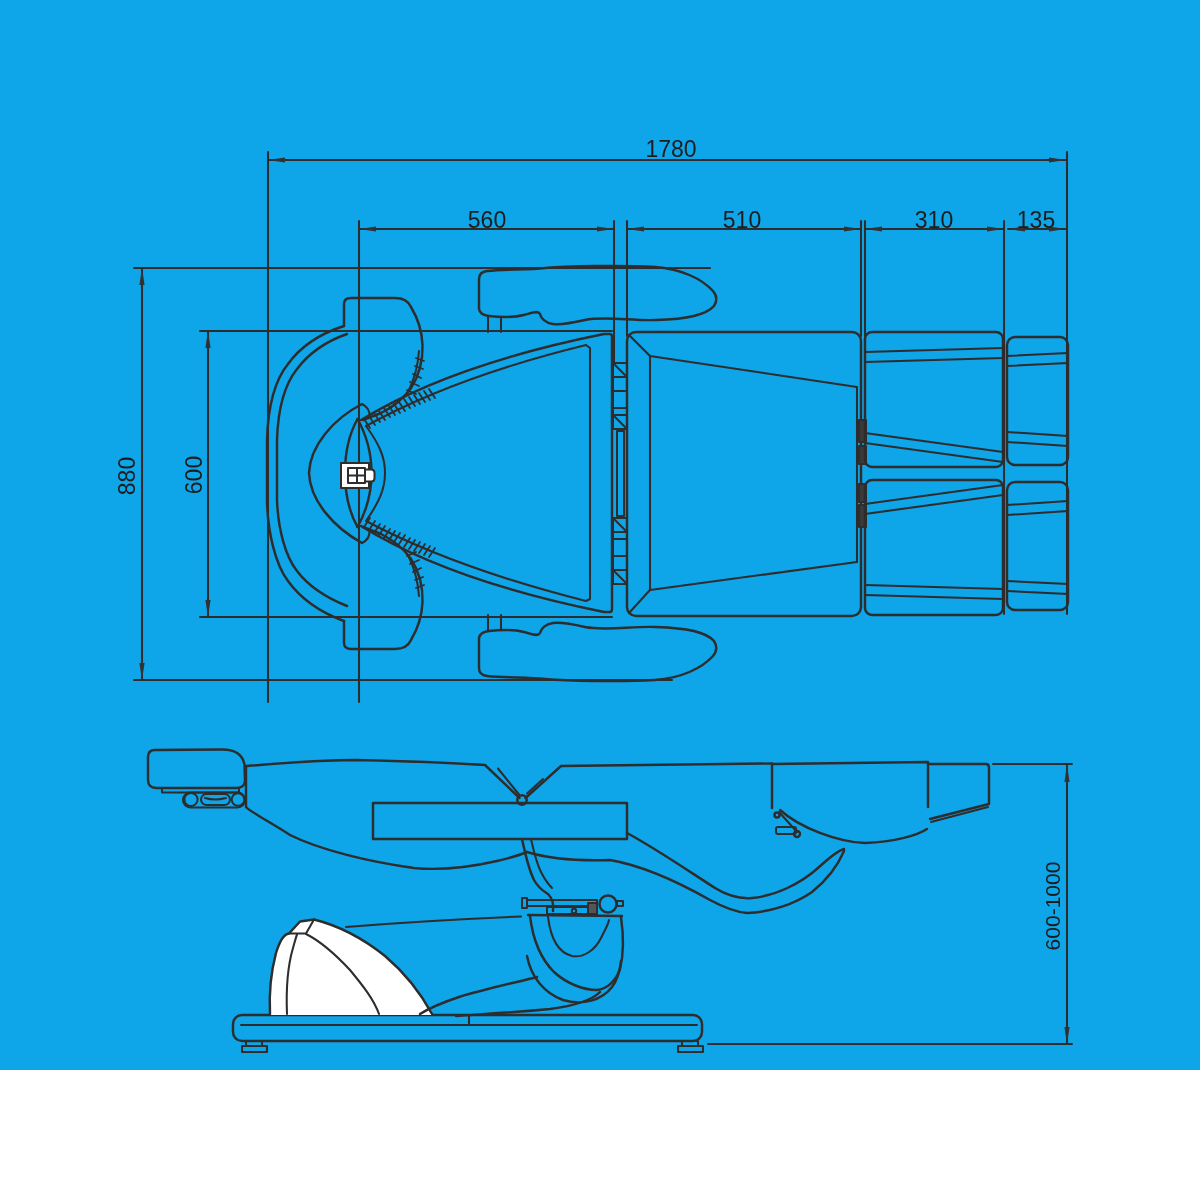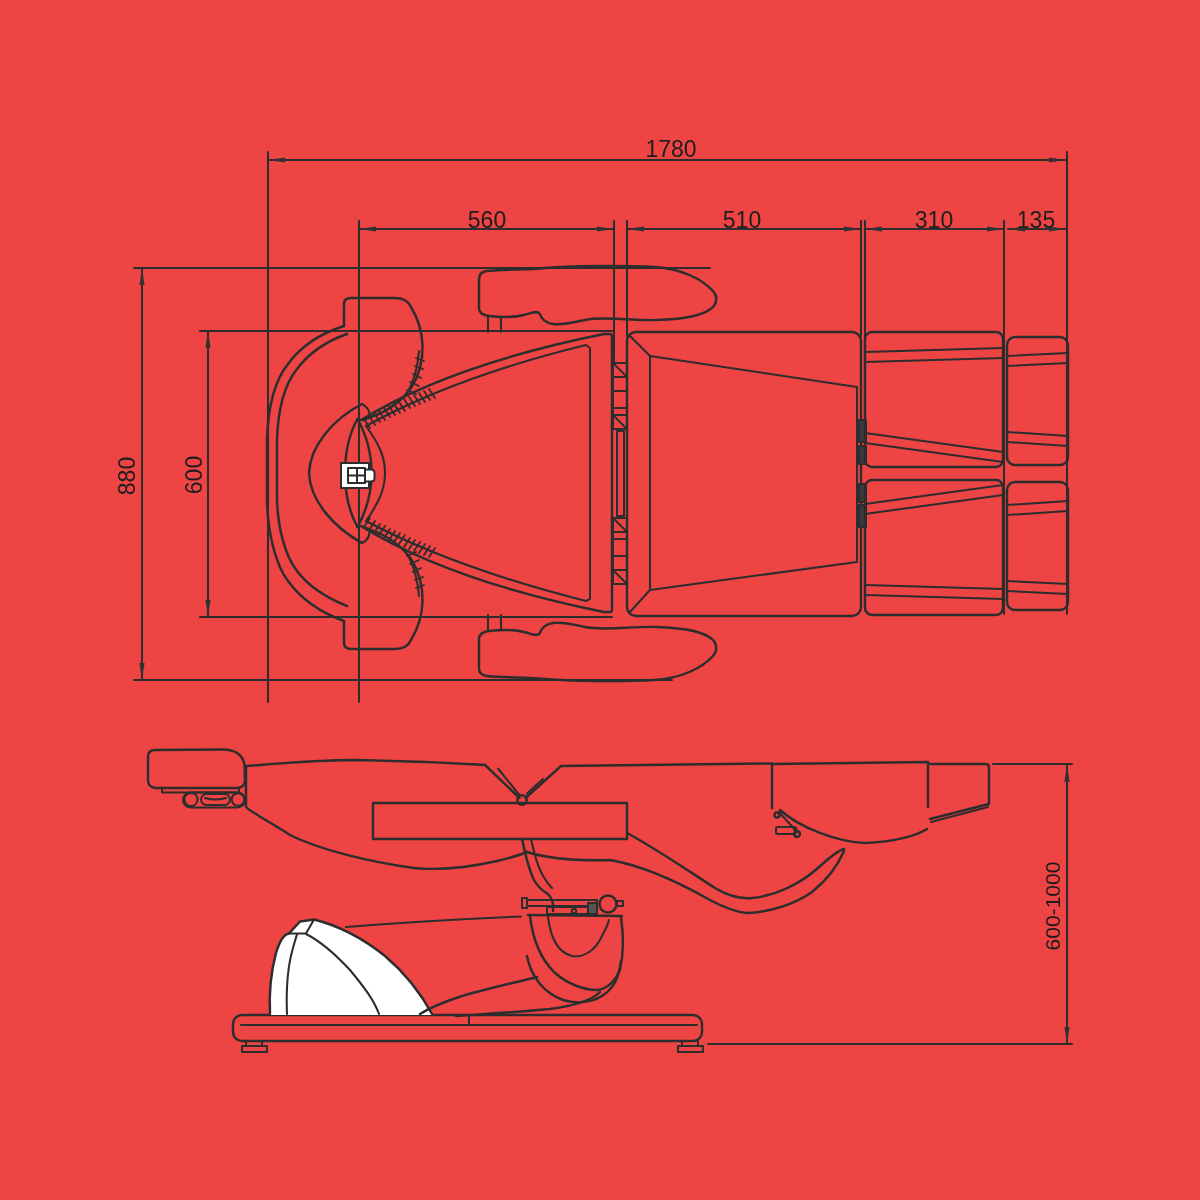--- a/index.html
+++ b/index.html
@@ -1,16 +1,16 @@
 <!DOCTYPE html>
 <html><head>
 <meta charset="utf-8">
 <style>
   html,body{margin:0;padding:0;background:#ffffff;}
-  .wrap{width:1200px;height:1200px;position:relative;background:#ef4444;}
+  .wrap{width:1200px;height:1070px;position:relative;background:#0ea5e9;}
   text{font-family:"Liberation Sans",sans-serif;fill:#1d1d1d;}
 </style>
 </head>
 <body>
 <div class="wrap">
 <svg width="1200" height="1200" viewBox="0 0 1200 1200">
 <g fill="none" stroke="#2d2d2d" stroke-width="2.45" stroke-linecap="round" stroke-linejoin="round">
 
 <g stroke-width="2.05">
 

